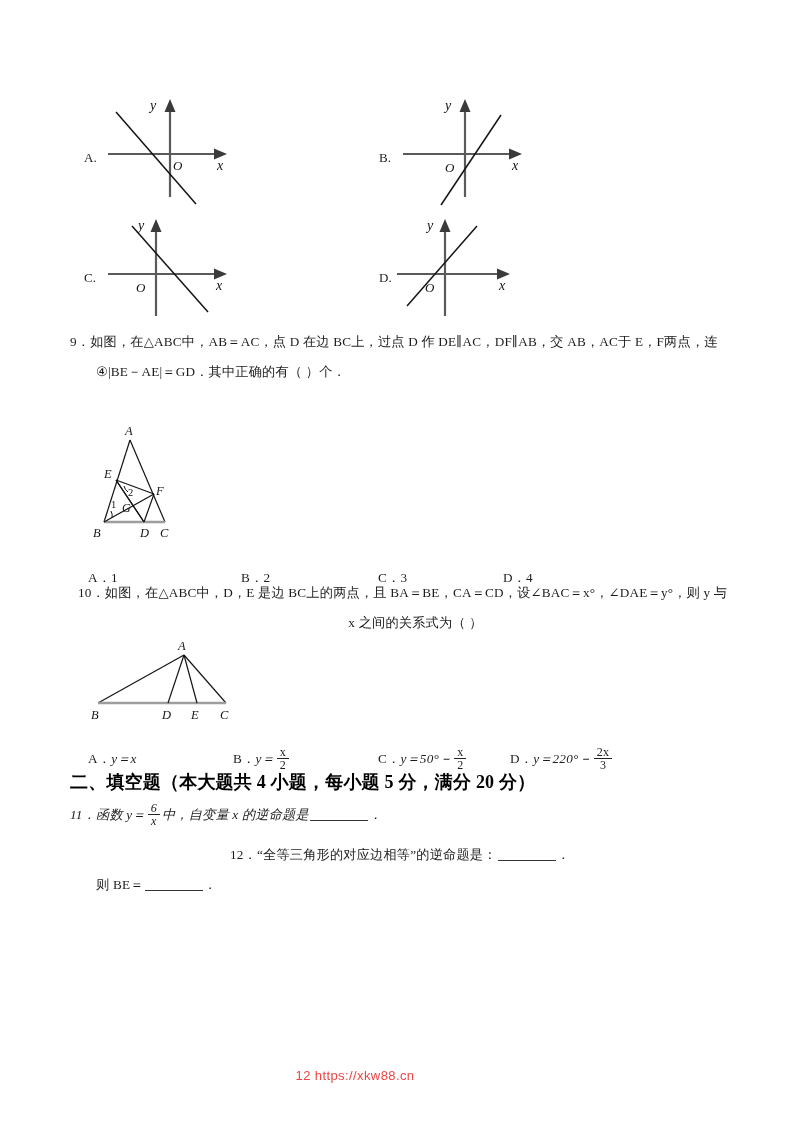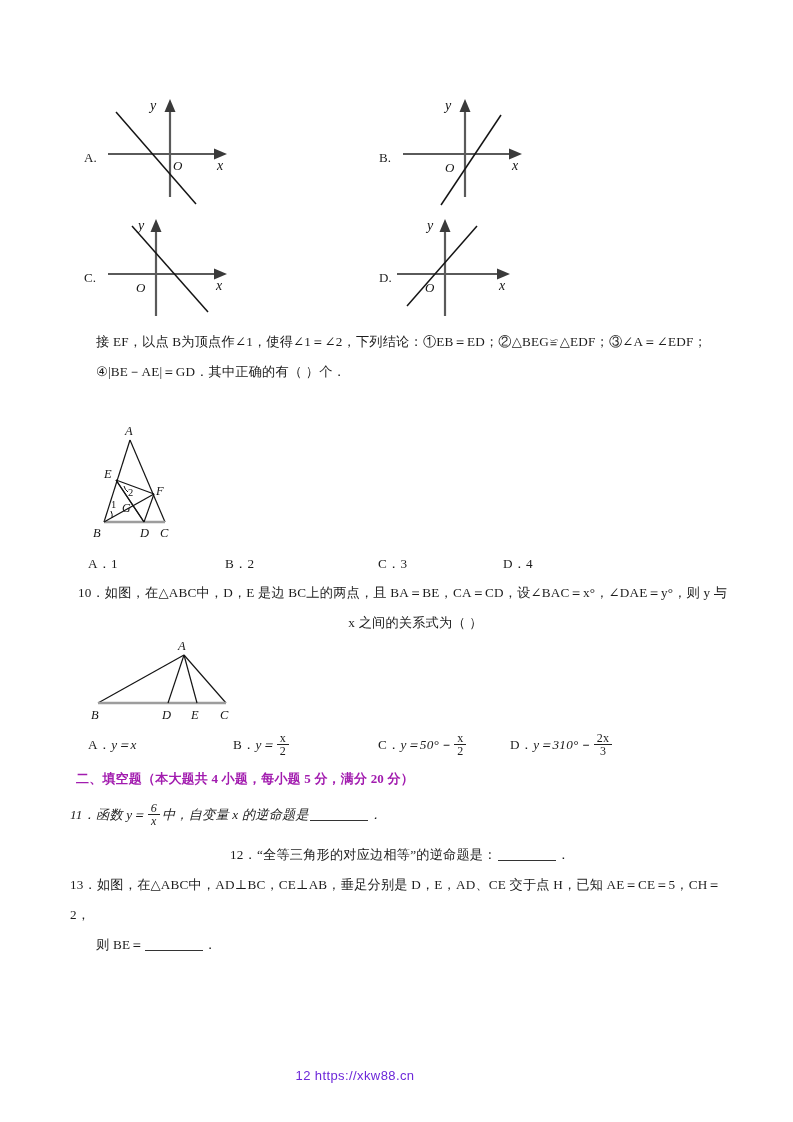--- a/index.html
+++ b/index.html
@@ -75,45 +75,46 @@
   
   .choice-row {
     position: absolute;
     width: 660px;
     left: 88px;
     font-size: 13.2px;
   }
   .choice {
     position: absolute;
     white-space: nowrap;
+    margin-top: 14px;
   }
 
   
   .section-head {
     position: absolute;
-    left: 76px;
+    left: 70px;
     font-weight: bold;
-    font-size: 13px;
+    font-size: 18px;
     font-family: "Liberation Serif", "DejaVu Serif", serif;
-    color: #a21caf;
+    color: #000000;
     letter-spacing: 0.2px;
   }
 
   
   svg { display: block; overflow: visible; }
 
   
   .footer {
     position: absolute;
     left: 0;
     top: 1068px;
     width: 710px;
     text-align: center;
     font-size: 13px;
-    color: #6d28d9;
+    color: #ef4444;
     font-family: "Liberation Sans", sans-serif;
     letter-spacing: 0.4px;
   }
   .q-wrap { position: absolute; }
   .indent-line { display: block; padding-left: 26px; }
 </style>
 </head>
 <body>
 
 <div class="page">
@@ -174,21 +175,21 @@
       <polygon points="60.5,20 66,7 71.5,20" fill="#3a3a3a"></polygon>
 
       <line x1="28" y1="94" x2="98" y2="14" stroke="#141414" stroke-width="1.5"></line>
       <text x="48" y="18" font-family="Liberation Serif, serif" font-style="italic" font-size="14" fill="#141414">y</text>
       <text x="120" y="78" font-family="Liberation Serif, serif" font-style="italic" font-size="14" fill="#141414">x</text>
       <text x="46" y="80" font-family="Liberation Serif, serif" font-style="italic" font-size="13" fill="#141414">O</text>
     </svg>
   </div>
 
   <div class="q-wrap qtext" style="left:70px; top:327px; width:660px;">
-    <span class="indent-line">接 EF，以点 B为顶点作∠1，使得∠1＝∠2，下列结论：①EB＝ED；②△BEG≌△EDF；③∠A＝∠EDF；</span>
+    <span style="display:block;">9．如图，在△ABC中，AB＝AC，点 D 在边 BC上，过点 D 作 DE∥AC，DF∥AB，交 AB，AC于 E，F两点，连</span>
     <span class="indent-line">④|BE－AE|＝GD．其中正确的有（      ）个．</span>
   </div>
 
   <div class="graph-block" style="left:78px; top:422px;">
     <svg width="180" height="122" viewBox="0 0 180 122">
 
       <line x1="52" y1="18" x2="26" y2="100" stroke="#141414" stroke-width="1.2"></line>
       <line x1="52" y1="18" x2="87" y2="100" stroke="#141414" stroke-width="1.2"></line>
       <line x1="26" y1="100" x2="87" y2="100" stroke="#9d9d9d" stroke-width="2.4"></line>
 
@@ -213,21 +214,21 @@
       <text x="15" y="115" font-family="Liberation Serif, serif" font-style="italic" font-size="12.5" fill="#141414">B</text>
       <text x="62" y="115" font-family="Liberation Serif, serif" font-style="italic" font-size="12.5" fill="#141414">D</text>
       <text x="82" y="115" font-family="Liberation Serif, serif" font-style="italic" font-size="12.5" fill="#141414">C</text>
       <text x="33" y="86" font-family="Liberation Serif, serif" font-size="10.5" fill="#141414">1</text>
       <text x="50" y="74" font-family="Liberation Serif, serif" font-size="10.5" fill="#141414">2</text>
     </svg>
   </div>
 
   <div class="choice-row qtext" style="top:549px; left:88px; height:24px;">
     <span class="choice" style="left:0px;">A．1</span>
-    <span class="choice" style="left:137px;">B．2</span>
+    <span class="choice" style="left:153px;">B．2</span>
     <span class="choice" style="left:290px;">C．3</span>
     <span class="choice" style="left:415px;">D．4</span>
   </div>
 
   <div class="q-wrap qtext" style="left:70px; top:578px; width:665px;text-align:center;">
     <span style="display:block;">10．如图，在△ABC中，D，E 是边 BC上的两点，且 BA＝BE，CA＝CD，设∠BAC＝x°，∠DAE＝y°，则 y 与</span>
     <span class="indent-line">x 之间的关系式为（      ）</span>
   </div>
 
   <div class="graph-block" style="left:78px; top:637px;">
@@ -255,34 +256,33 @@
 
     <span class="choice" style="left:145px; top:2px;">
       <span>B．</span><i>y＝</i><span class="frac"><span class="num">x</span><span class="den">2</span></span>
     </span>
 
     <span class="choice" style="left:290px; top:2px;">
       <span>C．</span><i>y＝50°－</i><span class="frac"><span class="num">x</span><span class="den">2</span></span>
     </span>
 
     <span class="choice" style="left:422px; top:2px;">
-      <span>D．</span><i>y＝310°－</i><span class="frac"><span class="num">2x</span><span class="den">3</span></span>
+      <span>D．</span><i>y＝220°－</i><span class="frac"><span class="num">2x</span><span class="den">3</span></span>
     </span>
   </div>
 
   <div class="section-head" style="top:770px;">二、填空题（本大题共 4 小题，每小题 5 分，满分 20 分）</div>
 
   <div class="q-wrap qtext" style="left:70px; top:800px; width:660px;font-style:italic;">
     <span>11．函数 y＝</span><span class="frac"><span class="num">6</span><span class="den">x</span></span><span>中，自变量 x 的逆命题是</span><span class="blank-line"></span><span>．</span>
   </div>
 
   <div class="q-wrap qtext" style="left:70px; top:840px; width:660px;text-align:center;">
     <span>12．“全等三角形的对应边相等”的逆命题是：</span><span class="blank-line"></span><span>．</span>
   </div>
 
   <div class="q-wrap qtext" style="left:70px; top:870px; width:668px;">
-    <span style="display:block;">13．如图，在△ABC中，AD⊥BC，CE⊥AB，垂足分别是 D，E，AD、CE 交于点 H，已知 AE＝CE＝5，CH＝2，</span>
     <span class="indent-line"><span>则 BE＝</span><span class="blank-line"></span><span>．</span></span>
   </div>
 
   <div class="footer">12 https://xkw88.cn</div>
 
 </div>
 
 </body></html>

